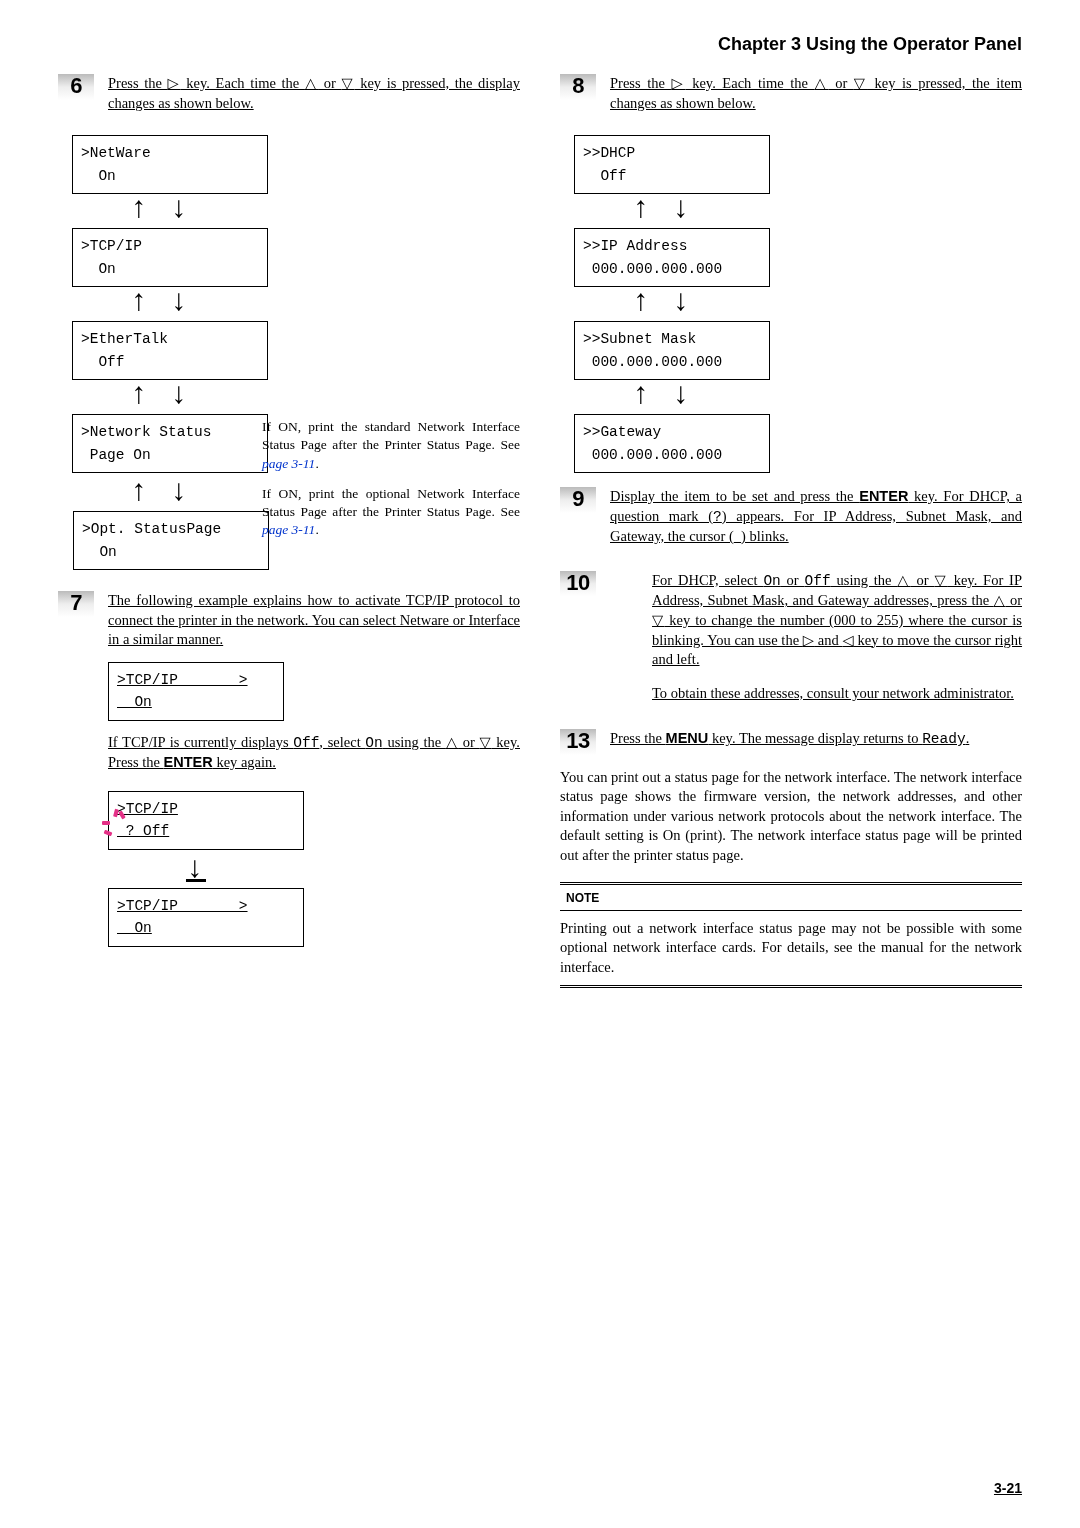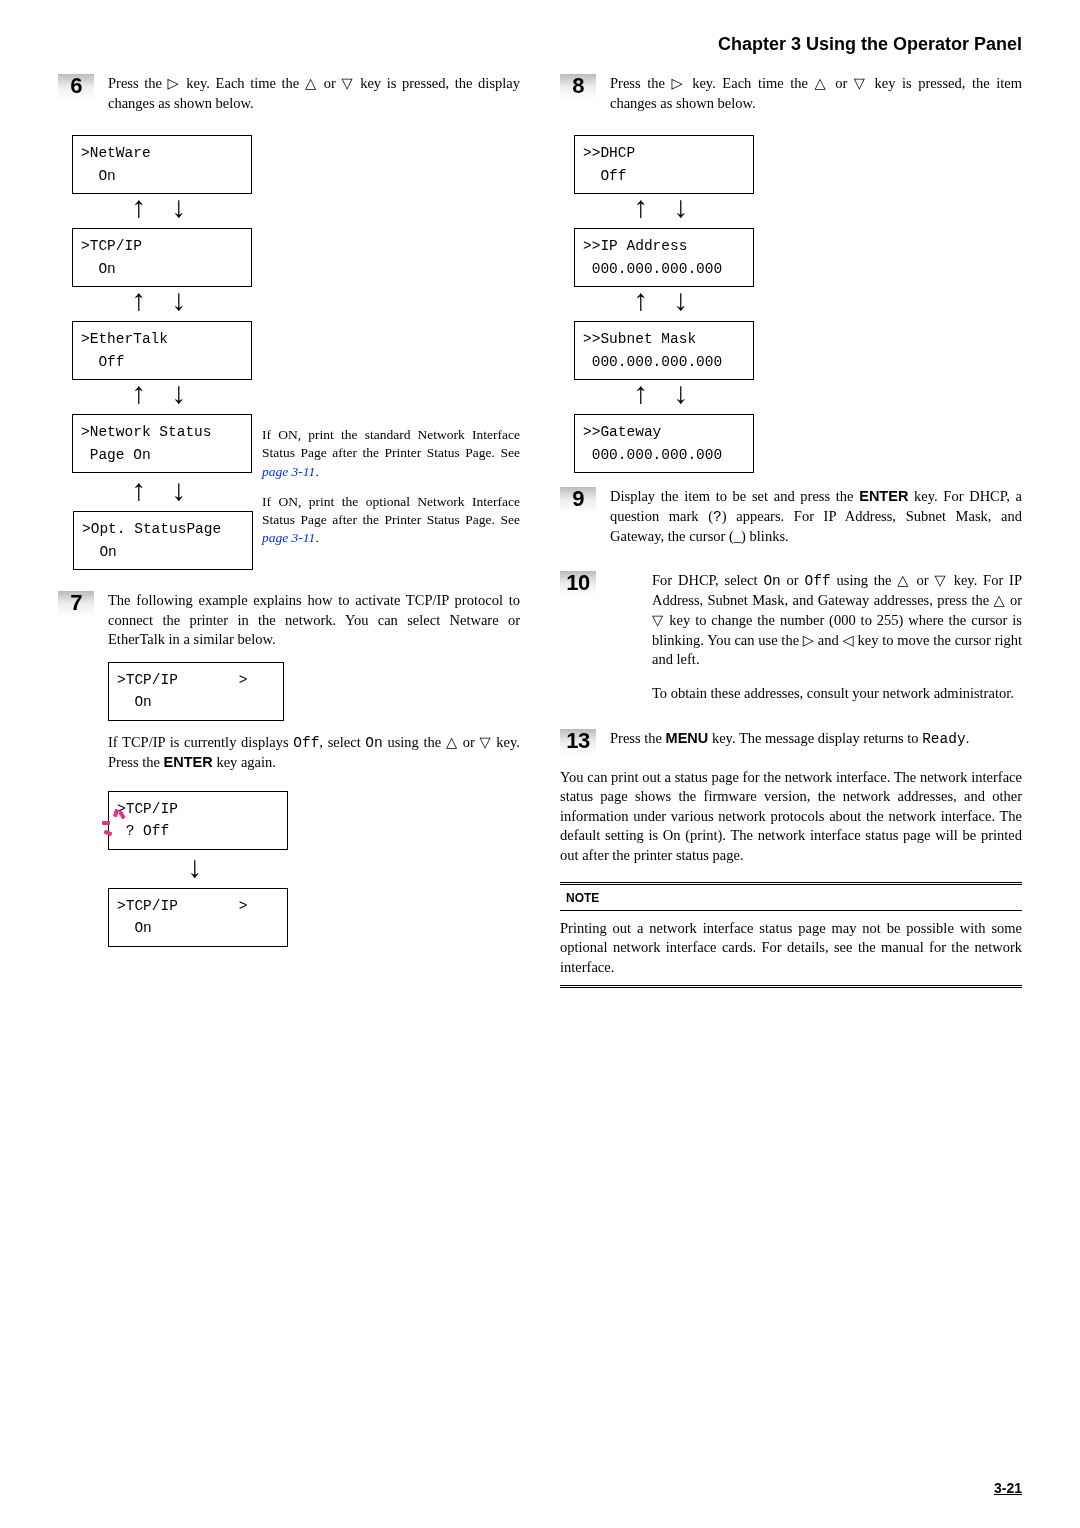--- a/index.html
+++ b/index.html
@@ -38,30 +38,30 @@
     padding: 0 0 1px 0;
     text-align: center;
   }
   .num-box .num {
     font-family: Helvetica, Arial, sans-serif;
     font-weight: 700;
     font-size: 22px;
     line-height: 1.1;
     letter-spacing: -0.5px;
   }
-  .step-body { flex: 1; text-align: justify; }
+  .step-body { flex: 1; text-align: justify; text-decoration: underline; }
   .step-body p { margin: 0 0 8px 0; text-align: justify; }
   .tri { font-family: Arial, sans-serif; }
   .bold-sans { font-family: Helvetica, Arial, sans-serif; font-weight: bold; }
   .mono { font-family: "Courier New", Courier, monospace; }
   .link { color: #0033cc; font-style: italic; }
   .lcd-stack { margin: 14px 0 14px 14px; }
   .lcd {
     border: 1.3px solid #000;
-    width: 180px;
+    width: 196px;
     padding: 6px 8px;
     font-family: "Courier New", Courier, monospace;
     font-size: 14.5px;
     line-height: 1.55;
     white-space: pre;
     margin: 0;
   }
   .lcd + .arrows, .arrows + .lcd { margin-top: 0; }
   .arrows {
     width: 176px;
@@ -156,34 +156,34 @@
 
         <div style="display:flex; align-items:flex-start; gap:14px;">
           <div style="width:176px;">
             <div class="lcd" style="margin:0;">&gt;Network Status
  Page On</div>
             <div class="arrows" style="margin:4px 0;"><span>↑ ↓</span></div>
             <div class="lcd" style="margin:1px;">&gt;Opt. StatusPage
   On</div>
           </div>
           <div style="flex:1;">
-            <p class="pair-annot" style="margin:8px 0 4px 0;">
+            <p class="pair-annot" style="margin:0 0 4px 0;">
               <span>If ON, print the standard Network Interface Status Page after the Printer Status Page. See </span><a class="link">page 3-11</a><span>.</span>
             </p>
             <p class="pair-annot" style="margin:8px 0 0 0;">
               <span>If ON, print the optional Network Interface Status Page after the Printer Status Page. See </span><a class="link">page 3-11</a><span>.</span>
             </p>
           </div>
         </div>
       </div>
 
       <div class="step" style="margin-top:20px;">
         <div class="num-wrap"><div class="num-box"><span class="num">7</span></div></div>
         <div class="step-body">
-          <p>The following example explains how to activate TCP/IP protocol to connect the printer in the network. You can select Netware or EtherTalk in a similar below.</p>
+          <p>The following example explains how to activate TCP/IP protocol to connect the printer in the network. You can select Netware or Interface in a similar manner.</p>
 
           <div class="single-lcd" style="margin-left:0;">
             <div class="lcd">&gt;TCP/IP       &gt;
   On</div>
           </div>
 
           <p>
             <span>If TCP/IP is currently displays </span><span class="mono">Off</span><span>, select </span><span class="mono">On</span><span> using the </span><span class="tri">△</span><span> or </span><span class="tri">▽</span><span> key. Press the </span><span class="bold-sans">ENTER</span><span> key again.</span>
           </p>
 

